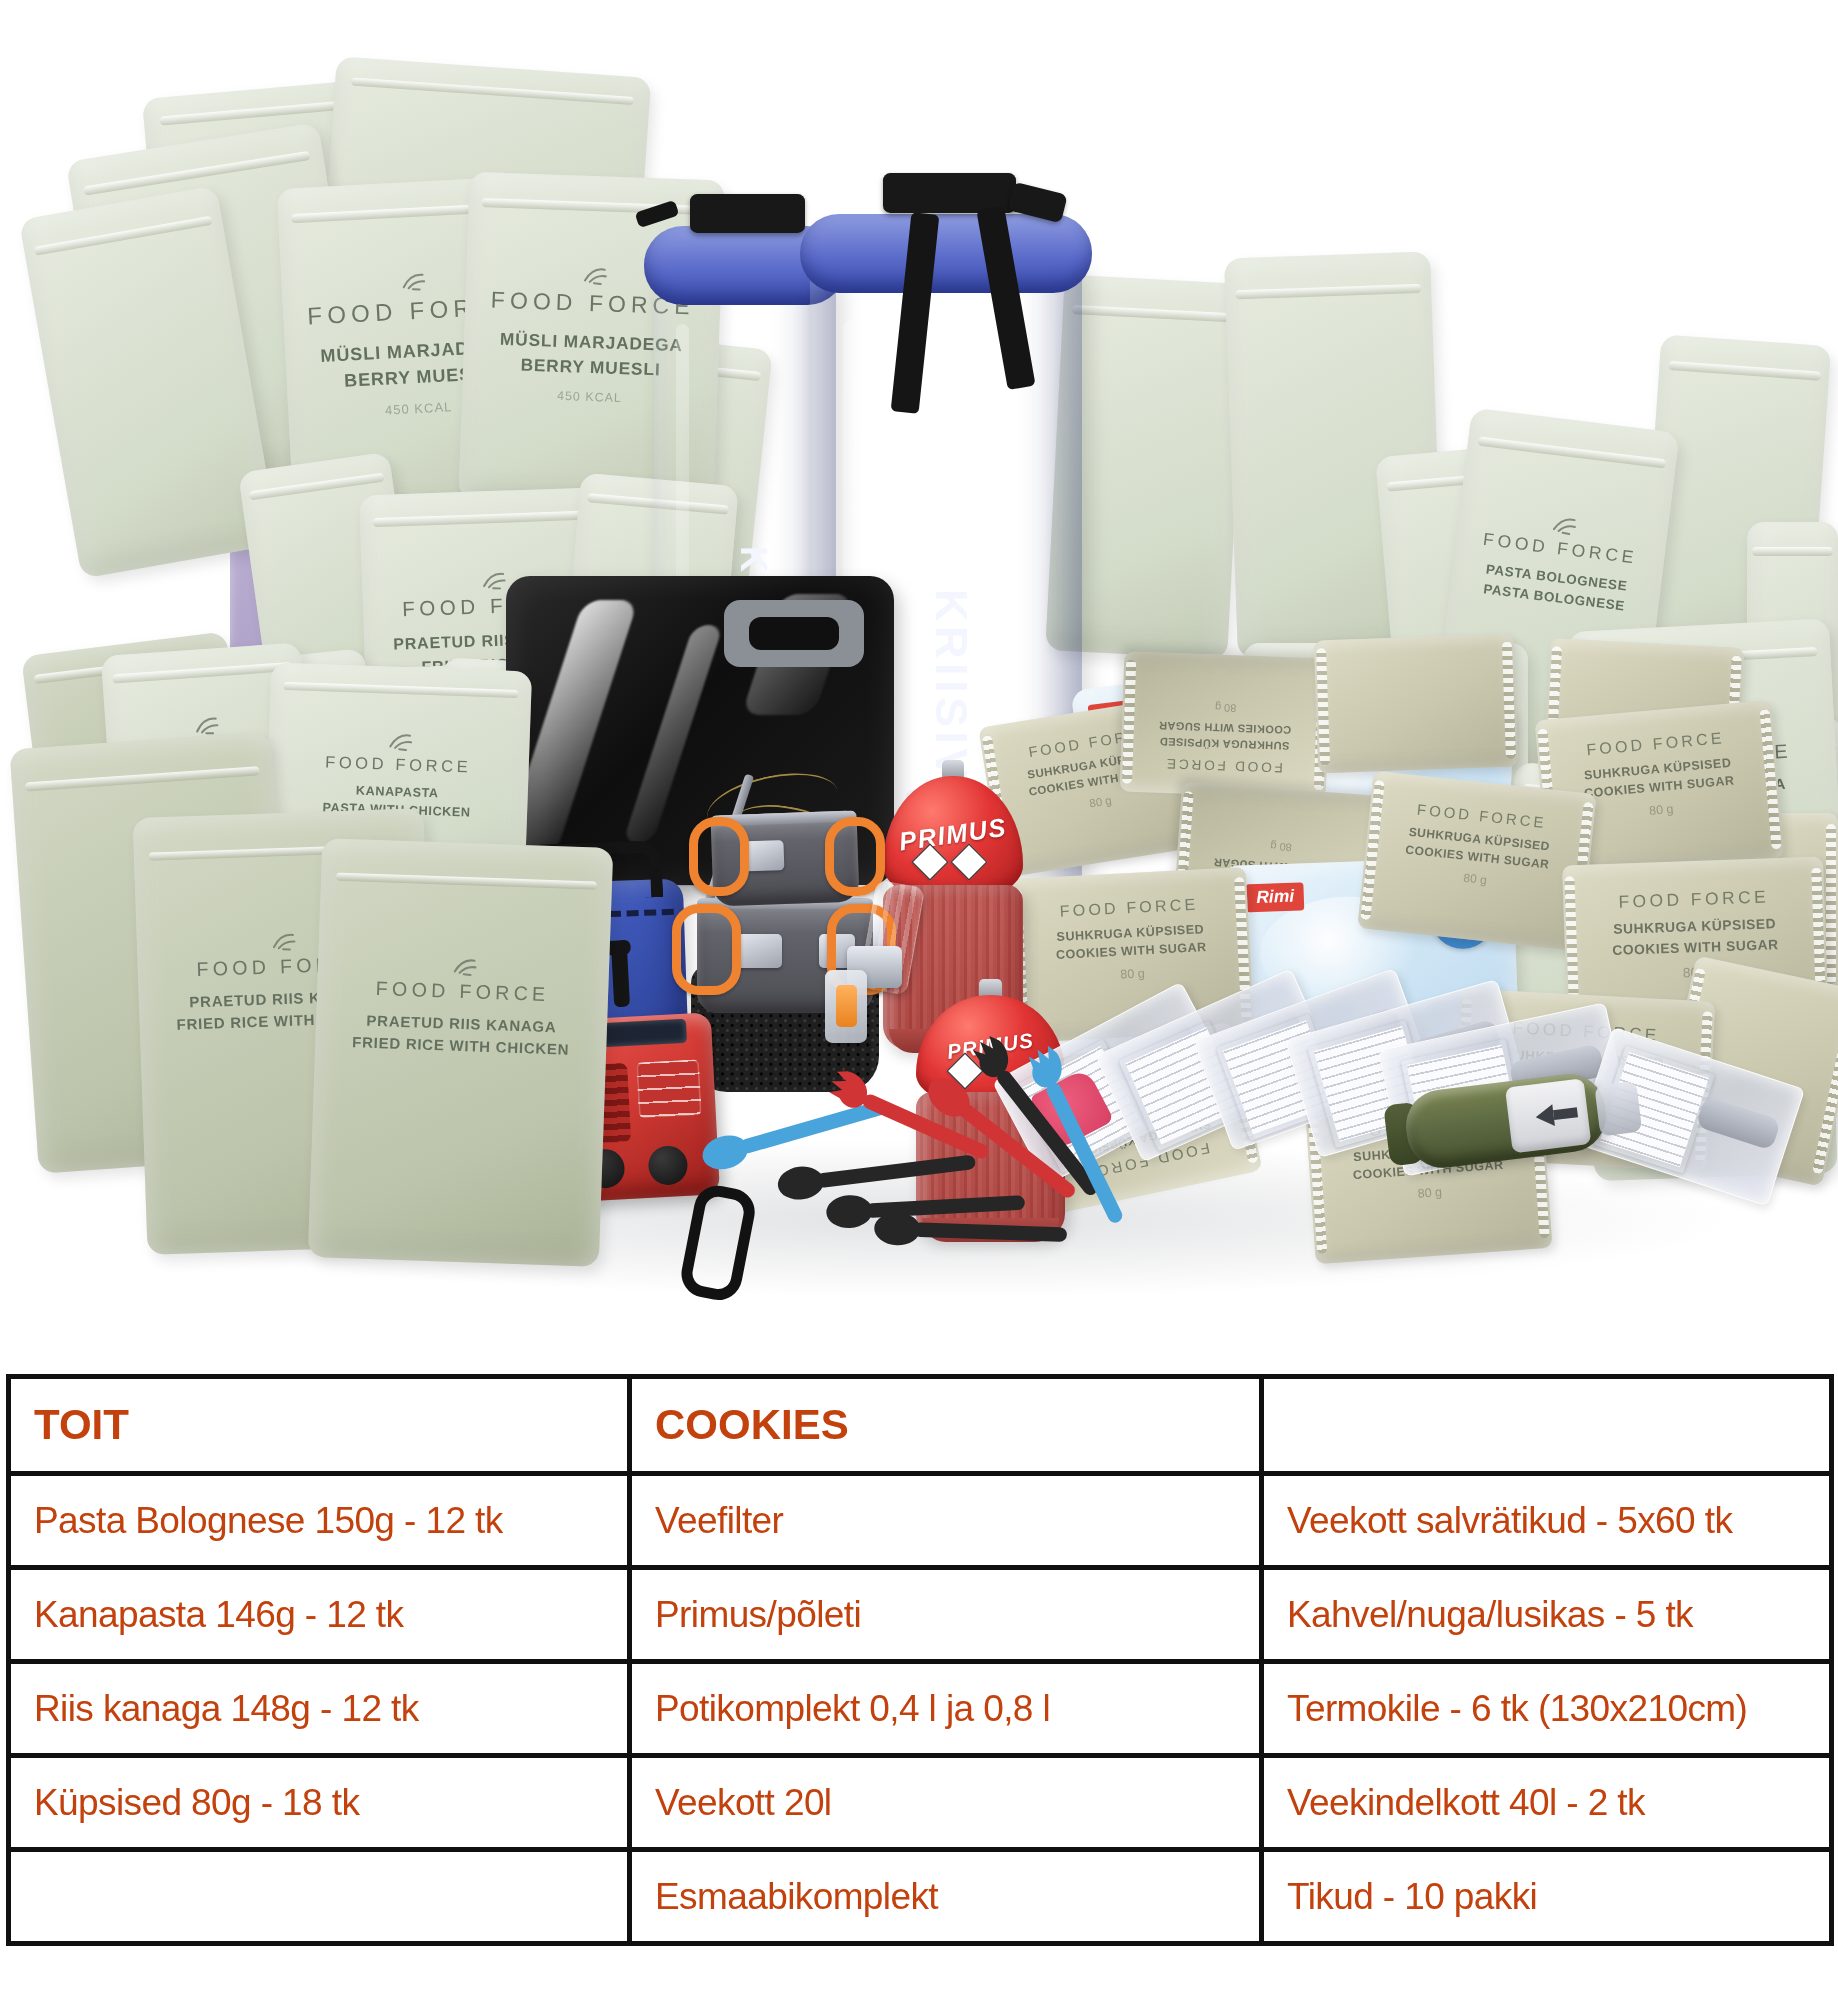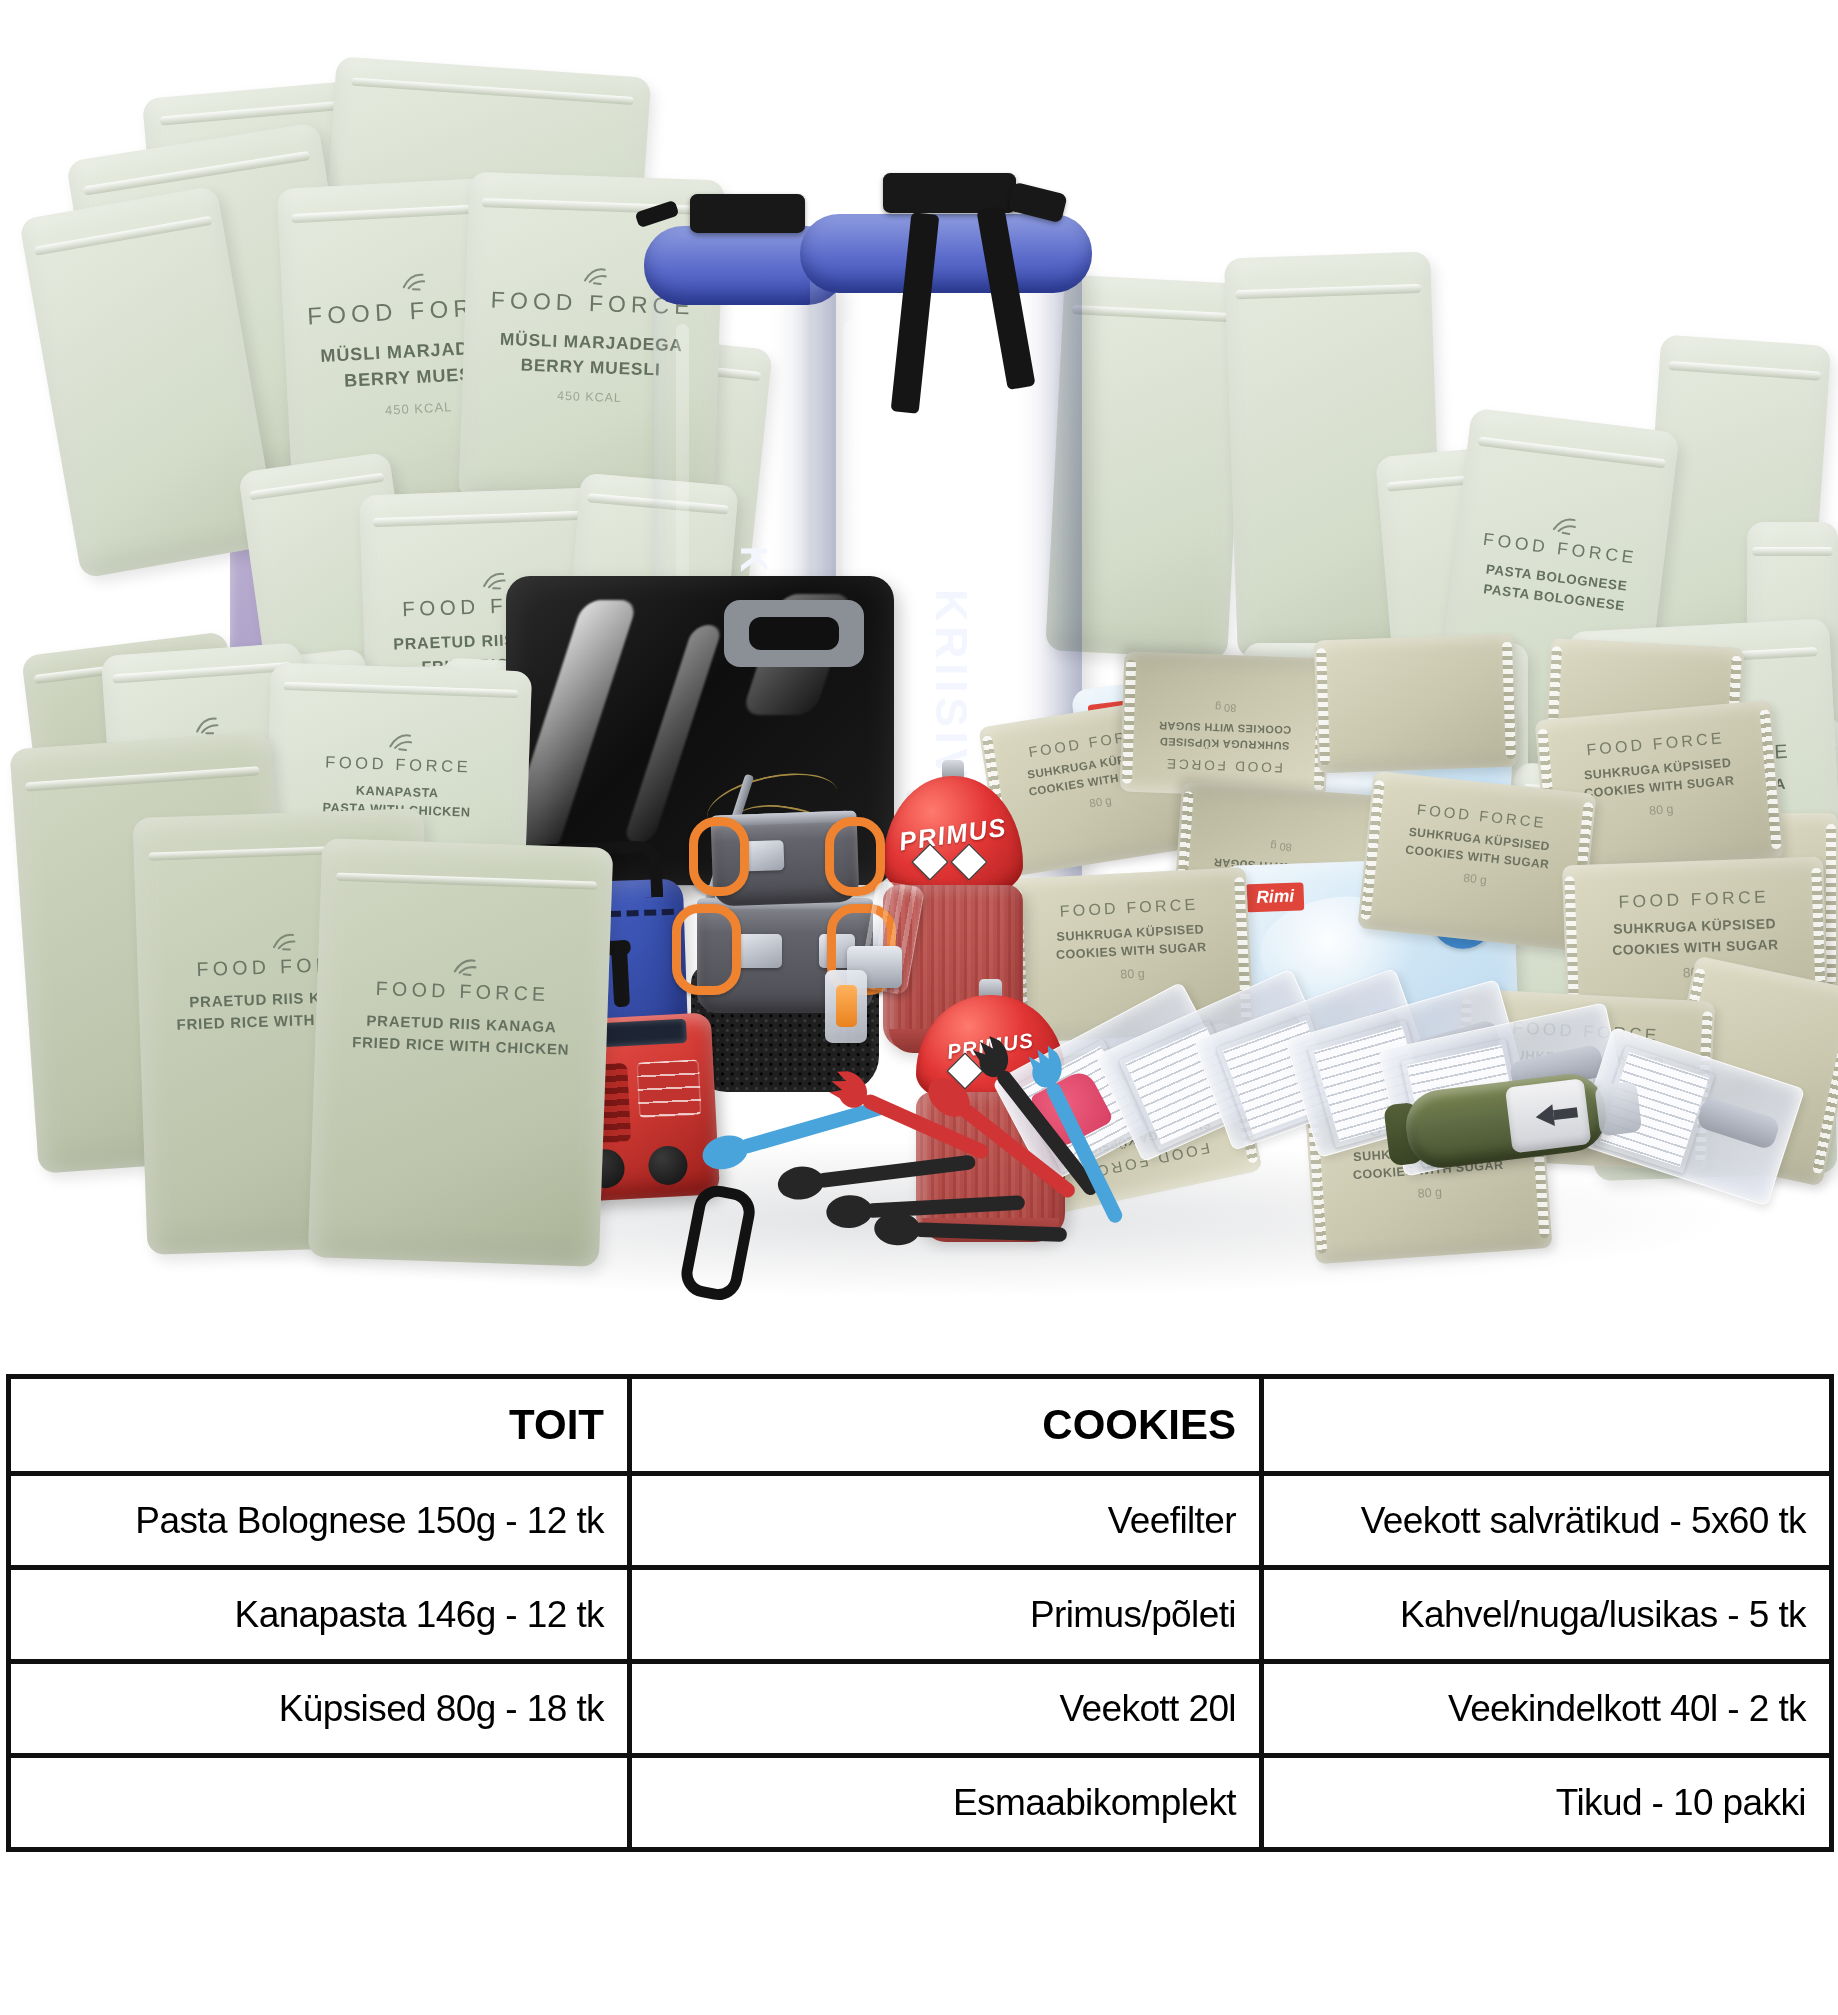--- a/index.html
+++ b/index.html
@@ -136,21 +136,21 @@
   .stove{position:absolute;}
   .stove .burner{position:absolute;left:22px;top:0;width:55px;height:42px;background:linear-gradient(180deg,#e7eaf0,#9aa0ab);border-radius:6px;box-shadow:0 2.4px 4.9px rgba(0,0,0,.25);}
   .stove .igniter{position:absolute;left:0;top:24px;width:42px;height:73px;background:linear-gradient(160deg,rgba(235,238,244,.95),rgba(185,190,200,.9));border-radius:7.3px;box-shadow:0 2.4px 6px rgba(0,0,0,.2);}
   .stove .piezo{position:absolute;left:11px;top:39px;width:20.6px;height:42px;background:linear-gradient(180deg,#ffb25e,#e9821e);border-radius:4.9px;}
   
   .crate{position:absolute;background:linear-gradient(180deg,#c3b9d8,#a89bc4);border-radius:8.5px;box-shadow:inset 0 0 12px rgba(255,255,255,.4);}
   
   .gshadow{position:absolute;background:radial-gradient(ellipse at center,rgba(90,95,105,.18) 0%,rgba(90,95,105,0) 70%);border-radius:50%;}
   
   #spec-table{position:absolute;left:6px;top:1374px;width:1823px;border-collapse:collapse;table-layout:fixed;background:#fff;}
-  #spec-table td{border:5.5px solid #101010;padding:0 23px;font-size:37px;color:#000000;height:89px;vertical-align:middle;white-space:nowrap;overflow:hidden;letter-spacing:-0.6px;text-align:right;}
+  #spec-table td{border:5.5px solid #101010;padding:0 23px;font-size:37px;color:#c2410c;height:89px;vertical-align:middle;white-space:nowrap;overflow:hidden;letter-spacing:-0.6px;}
   #spec-table tr.hdr td{height:92px;font-weight:bold;font-size:42px;letter-spacing:0;}
 </style>
 </head>
 <body>
 
 <div id="page">
   <div id="scene">
 
     <div class="crate" style="left:230px;top:425px;width:91px;height:315px;z-index:1;"></div>
     <div class="crate" style="left:152px;top:946px;width:340px;height:146px;z-index:1;"></div>
@@ -678,20 +678,25 @@
           <td>Pasta Bolognese 150g - 12 tk</td>
           <td>Veefilter</td>
           <td>Veekott salvrätikud - 5x60 tk</td>
         </tr>
         <tr>
           <td>Kanapasta 146g - 12 tk</td>
           <td>Primus/põleti</td>
           <td>Kahvel/nuga/lusikas - 5 tk</td>
         </tr>
         <tr>
+          <td>Riis kanaga 148g - 12 tk</td>
+          <td>Potikomplekt 0,4 l ja 0,8 l</td>
+          <td>Termokile - 6 tk (130x210cm)</td>
+        </tr>
+        <tr>
           <td>Küpsised 80g - 18 tk</td>
           <td>Veekott 20l</td>
           <td>Veekindelkott 40l - 2 tk</td>
         </tr>
         <tr>
           <td></td>
           <td>Esmaabikomplekt</td>
           <td>Tikud - 10 pakki</td>
         </tr>
       </tbody>

